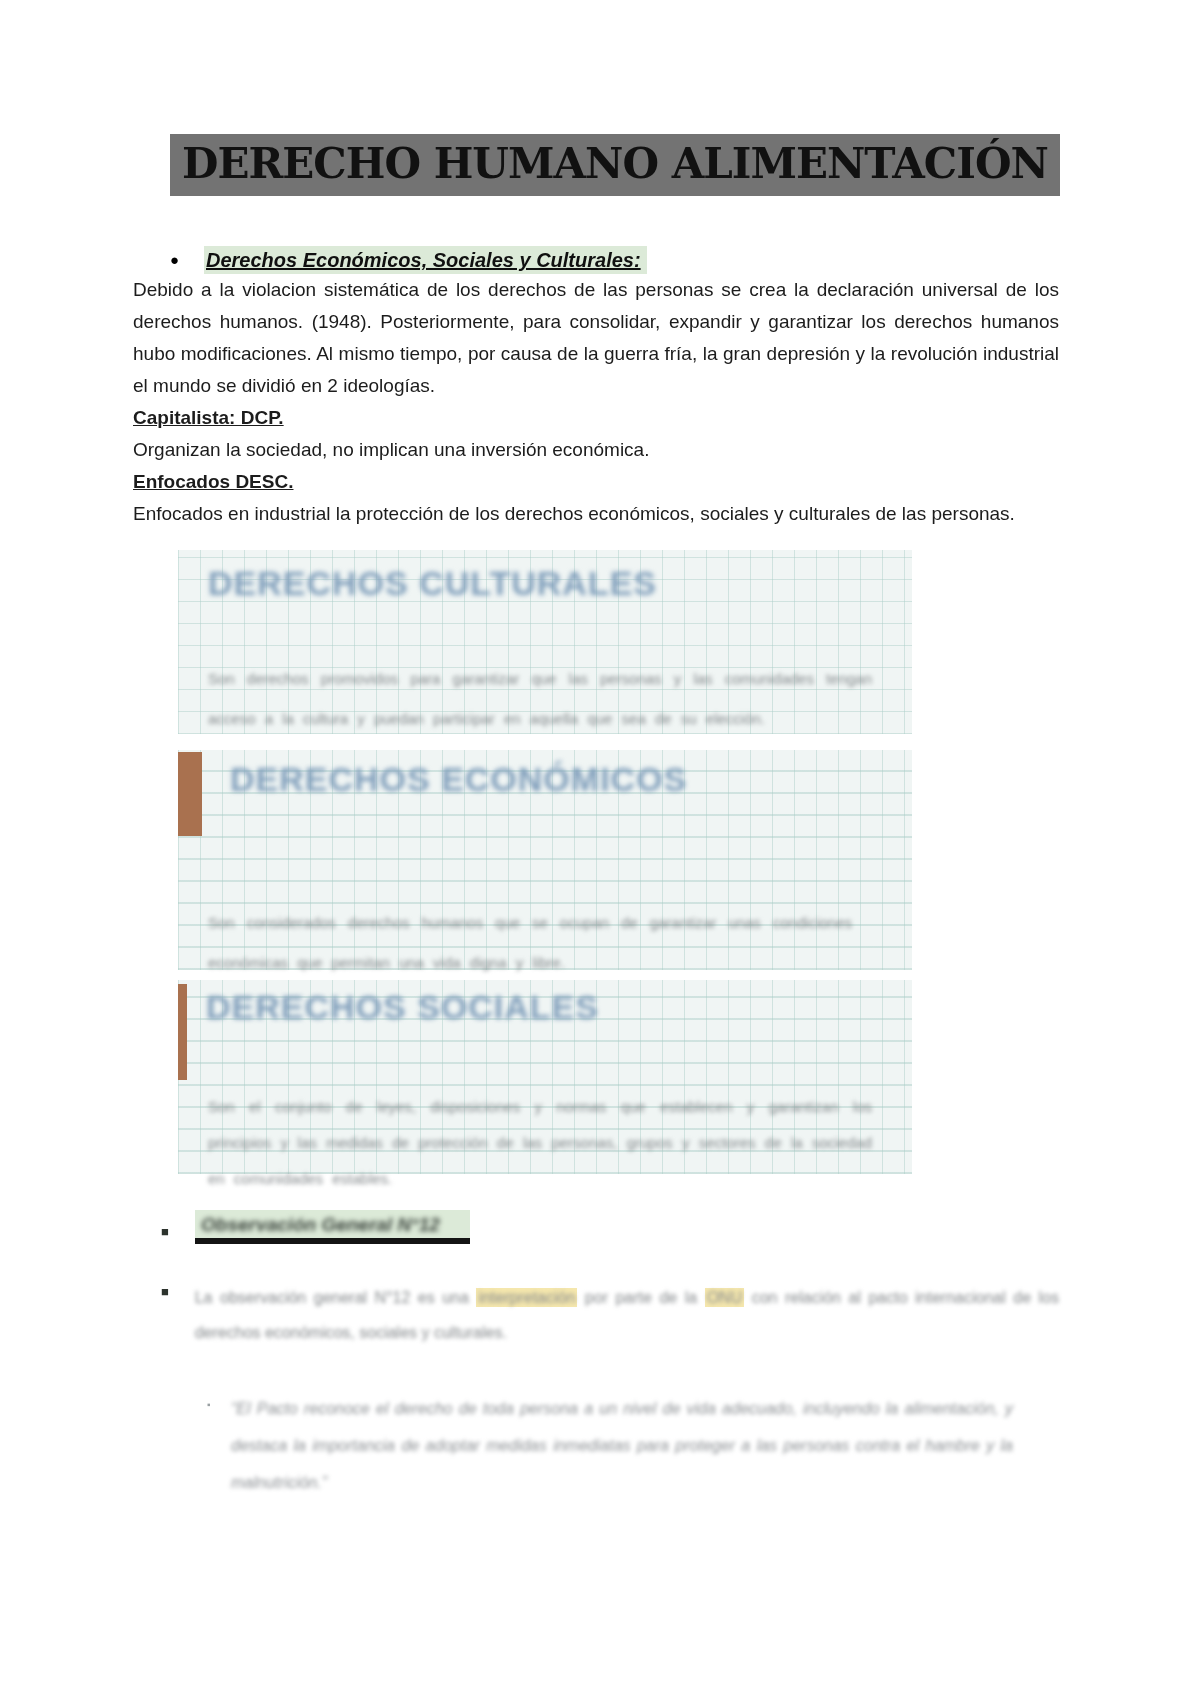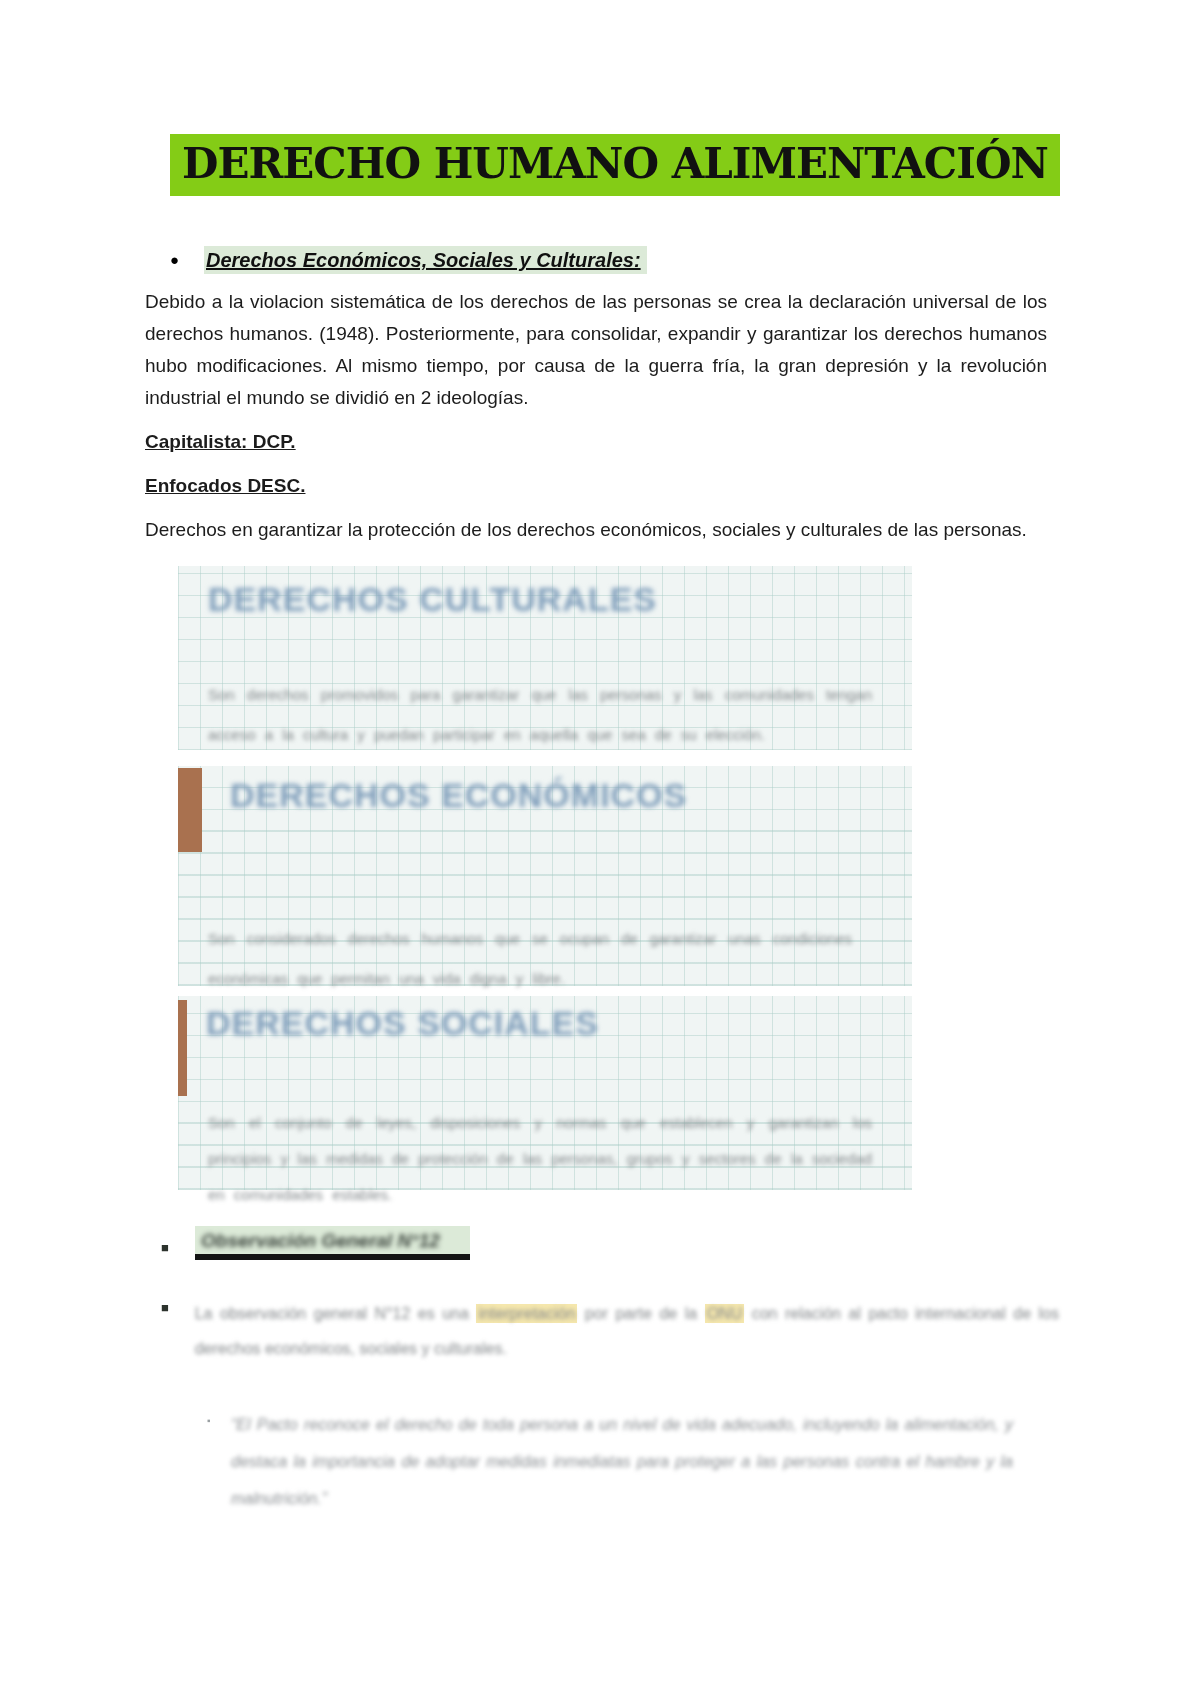--- a/index.html
+++ b/index.html
@@ -11,21 +11,21 @@
     overflow:hidden;
     font-family:"Liberation Sans", sans-serif;
     color:#1c1c1c;
   }
   .content{padding:0 133px;}
 
   
   .title-wrap{margin:134px 0 0 37px;}
   .doc-title{
     display:inline-block;
-    background:#84cc16;
+    background:#737373;
     font-family:"DejaVu Serif", serif;
     font-weight:bold;
     font-size:42px;
     letter-spacing:-1px;
     line-height:1.1;
     padding:7px 12px 9px 12px;
     color:#111111;
     white-space:nowrap;
   }
 
@@ -39,21 +39,21 @@
   .head-green{
     font-weight:bold;font-style:italic;font-size:20px;line-height:24px;
     text-decoration:underline;
     text-decoration-thickness:2px;
     color:#101010;
     margin-top:16px;
   }
 
   
   p.body{
-    font-size:19px;line-height:32px;margin:12px;
+    font-size:19px;line-height:32px;margin:0;
   }
   .justify{text-align:justify;}
   .para1{margin-top:6px;}
   .bold{font-weight:bold;text-decoration:underline;}
   .mt-cap{margin-top:38px;}
   .mt-small{margin-top:0px;}
   .mt-soc{margin-top:48px;}
 
   
   .embed{
@@ -148,23 +148,24 @@
     </div>
 
     <div class="bullet-row">
       <span class="round-bullet">●</span>
       <span class="green-hl"><span class="head-green">Derechos Económicos, Sociales y Culturales:</span></span>
     </div>
 
     <p class="body justify para1">Debido a  la violacion sistemática de los derechos de las personas se crea la declaración universal de los derechos humanos. (1948). Posteriormente, para consolidar, expandir y garantizar los derechos humanos hubo modificaciones. Al mismo tiempo, por causa de la guerra fría, la gran depresión y la revolución industrial el mundo se dividió en 2 ideologías.</p>
 
     <p class="body bold mt-cap">Capitalista: DCP.</p>
+    <p class="body mt-small">Organizan la sociedad, no implican una inversión económica.</p>
 
     <p class="body bold mt-soc">Enfocados DESC.</p>
-    <p class="body justify mt-small">Derechos en garantizar la protección de los derechos económicos, sociales y culturales de las personas.</p>
+    <p class="body justify mt-small">Enfocados en industrial la protección de los derechos económicos, sociales y culturales de las personas.</p>
 
     <div class="embed">
       <div class="embed-sec sec1">
         <div class="embed-title">DERECHOS CULTURALES</div>
         <div class="embed-body">Son derechos promovidos para garantizar que las personas y las comunidades tengan acceso a la cultura y puedan participar en aquella que sea de su elección.</div>
       </div>
       <div class="gap1"></div>
       <div class="embed-sec sec2">
         <div class="brown-bar bar2"></div>
         <div class="embed-title">DERECHOS ECONÓMICOS</div>

